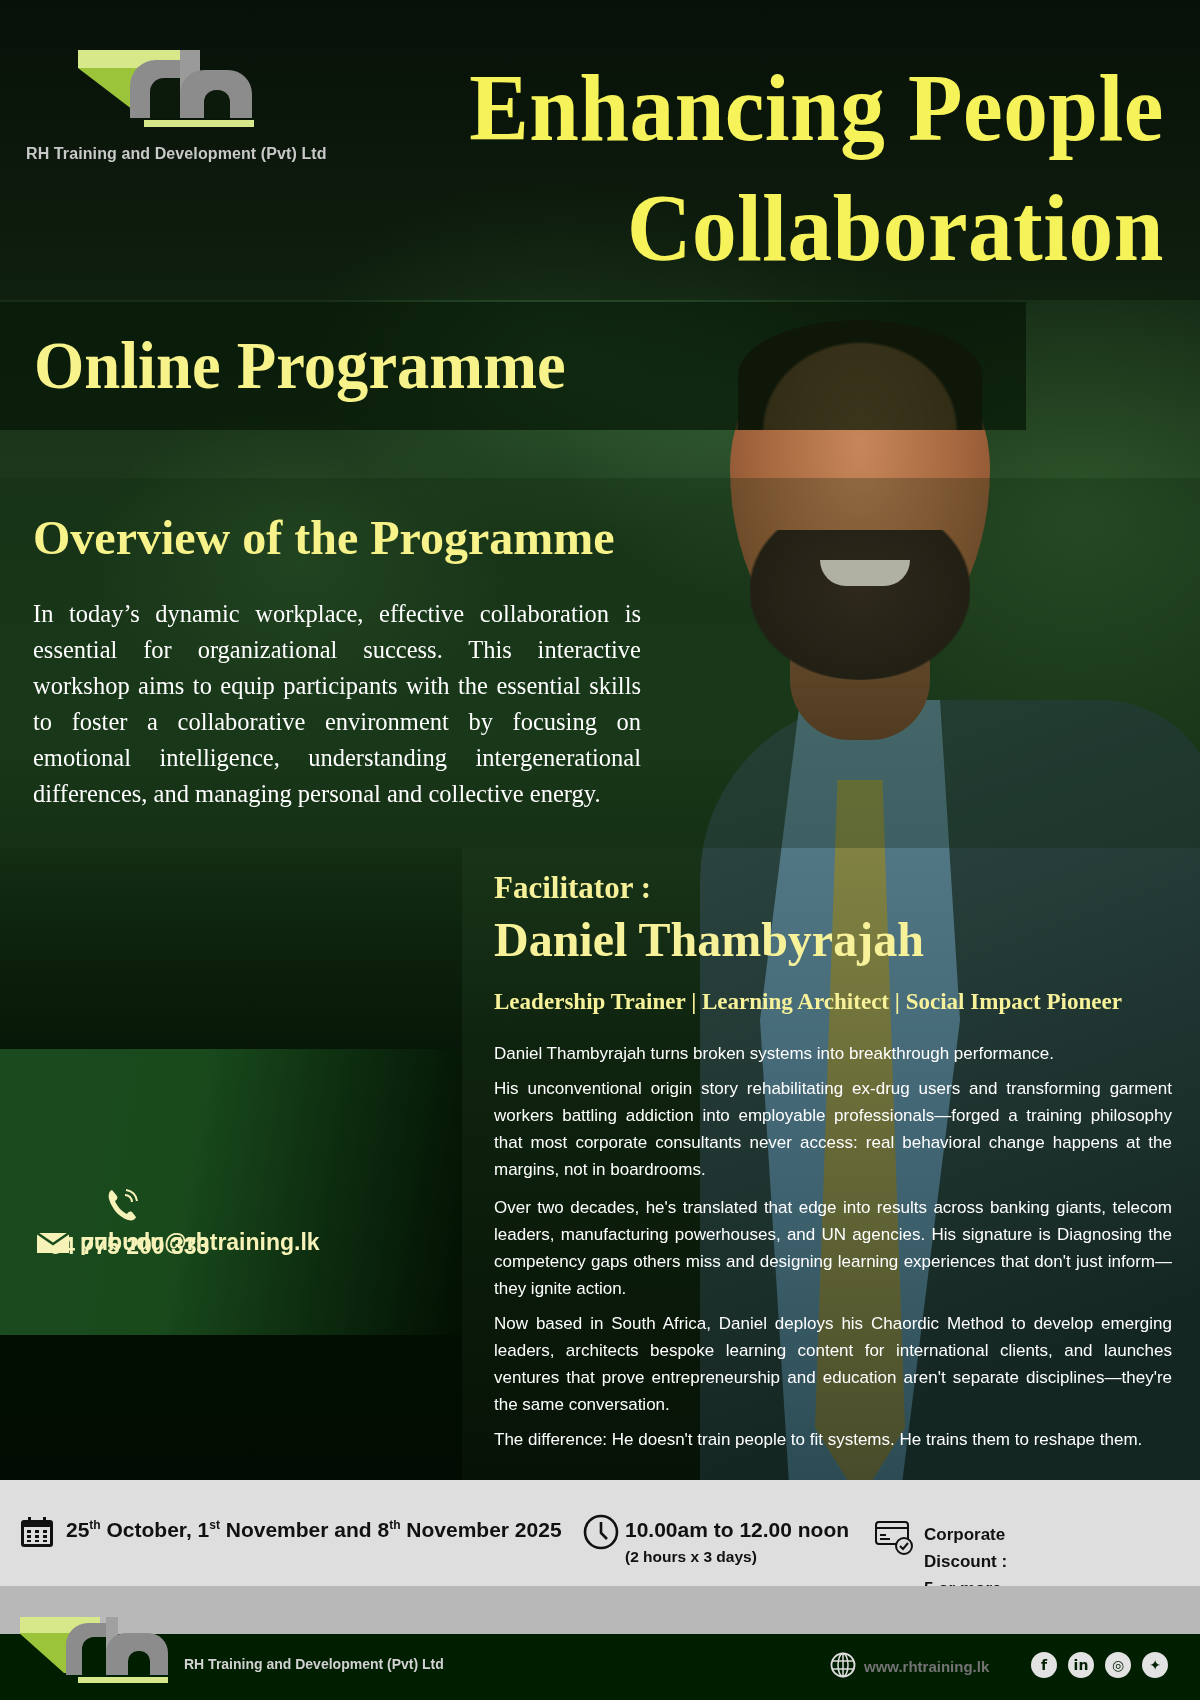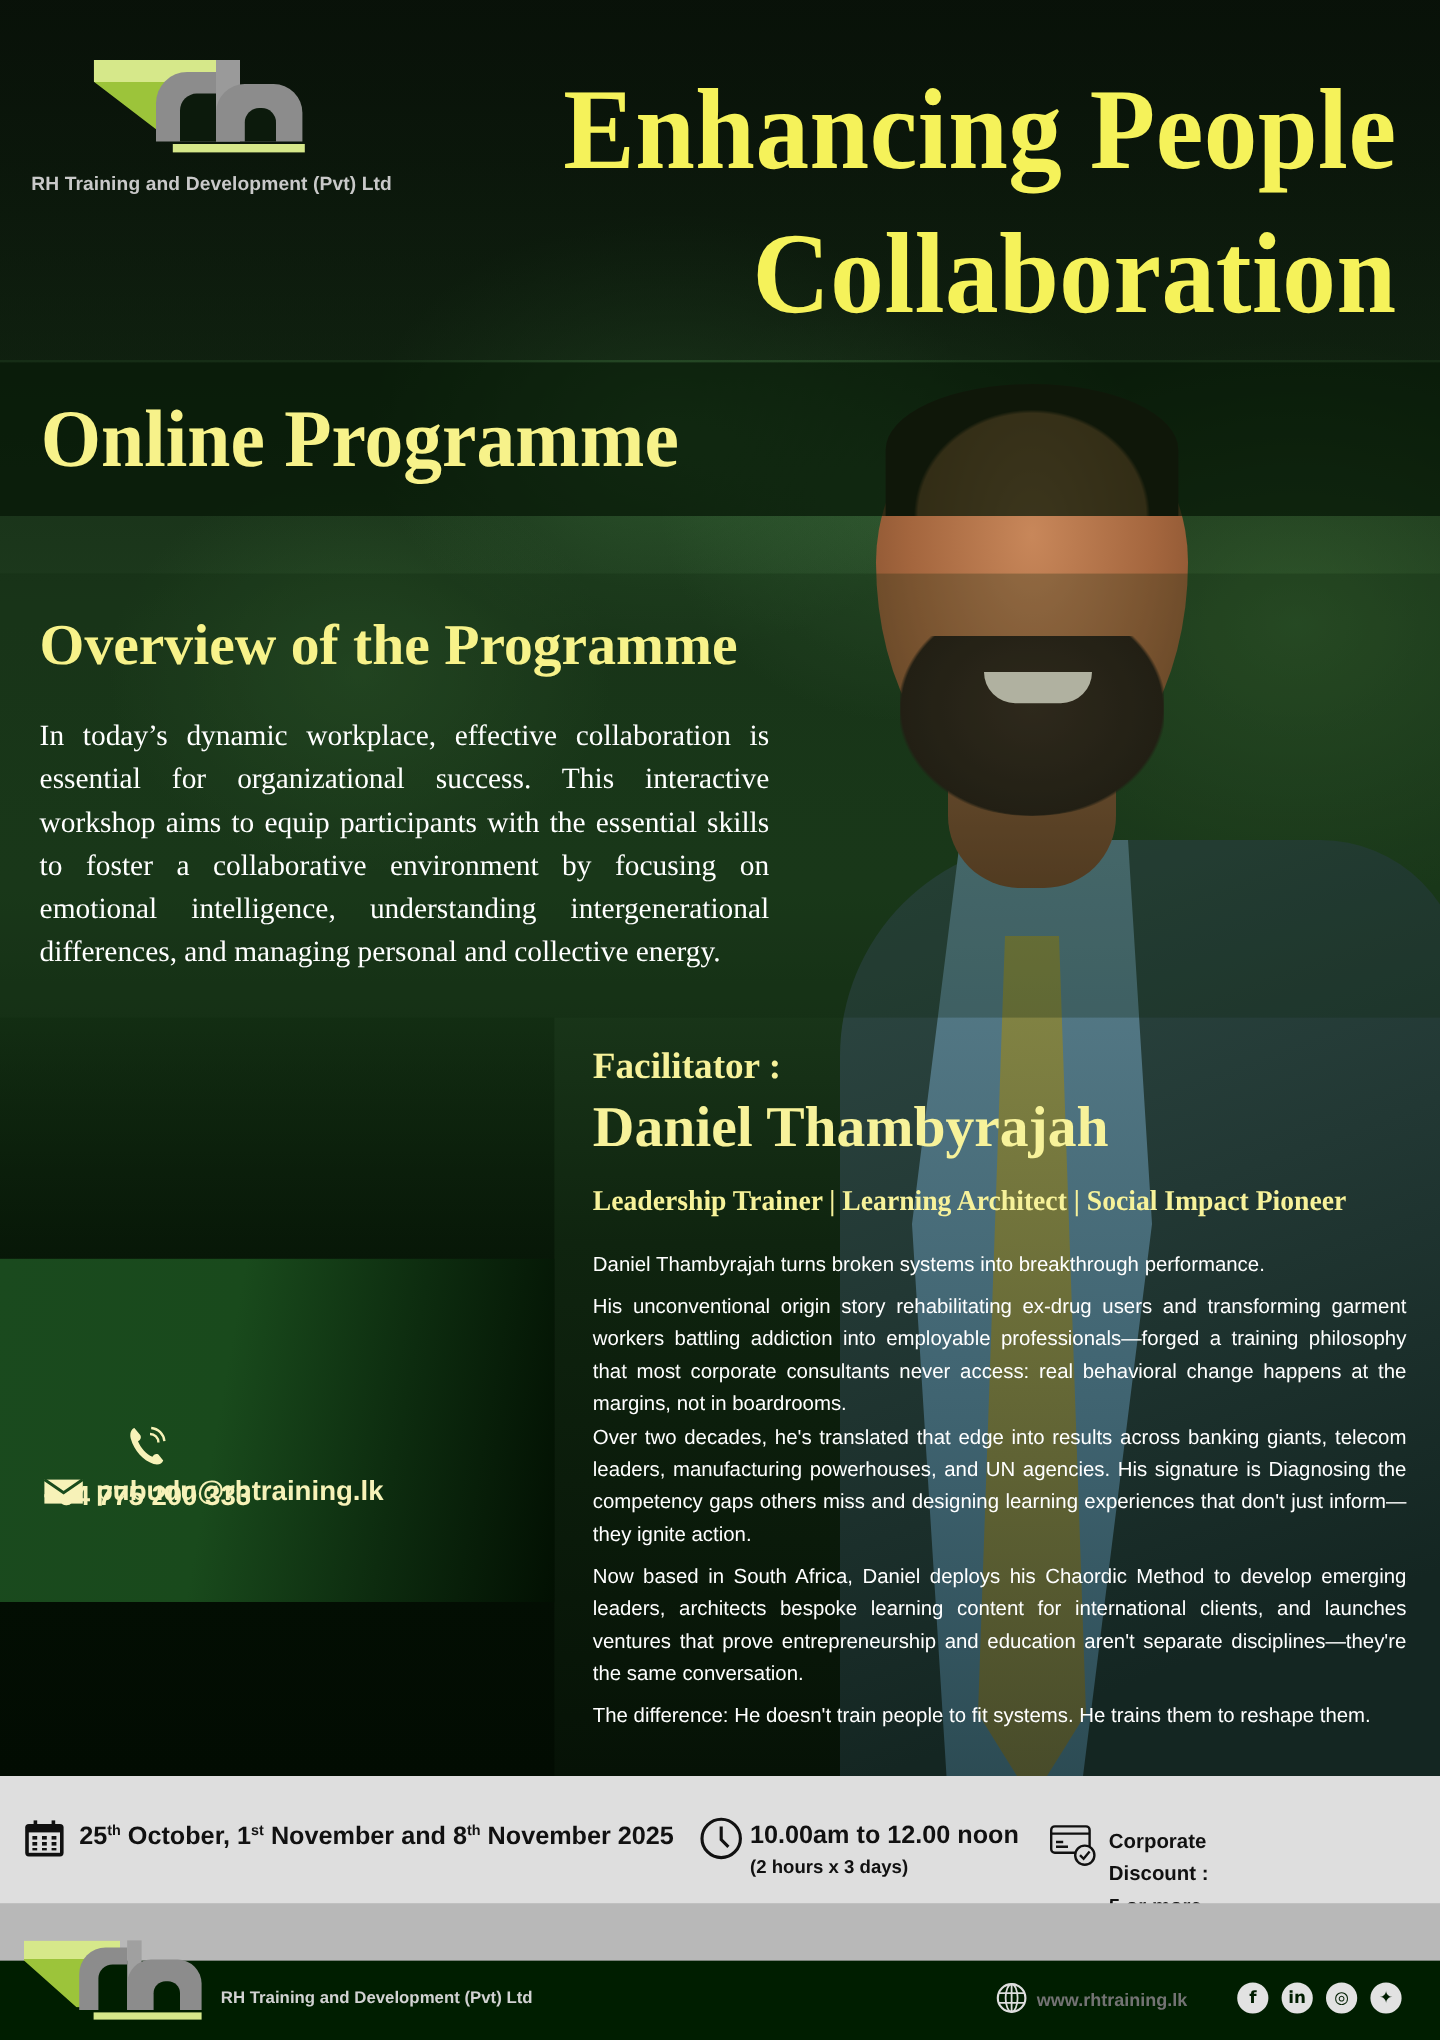--- a/index.html
+++ b/index.html
@@ -76,21 +76,21 @@
   .logo .h2::after { content: ""; position: absolute; left: 24px; top: 20px; width: 26px; height: 28px; background: #0c1a0c; border-radius: 12px 12px 0 0; }
   .logo .bar { position: absolute; left: 66px; top: 70px; width: 110px; height: 7px; background: #d6e88a; }
   .logo-caption { position: absolute; left: 26px; top: 145px; font-size: 16px; font-weight: bold; color: #c9c9c9; letter-spacing: 0.1px; }
 
   
   .title { position: absolute; right: 36px; top: 48px; text-align: right;
     font-family: "Liberation Serif", serif; font-weight: bold; color: #f5f25a;
     font-size: 96px; line-height: 120px; letter-spacing: 0.5px; transform: scaleX(0.93); transform-origin: right top; }
 
   
-  .online-band { position: absolute; left: 0; top: 302px; width: 1200px; height: 128px; background: rgba(6,22,6,0.72); text-decoration: underline; }
+  .online-band { position: absolute; left: 0; top: 302px; width: 1026px; height: 128px; background: rgba(6,22,6,0.72); text-decoration: underline; }
   .online-band .label { position: absolute; left: 34px; top: 24px; font-family: "Liberation Serif", serif;
     font-weight: bold; font-size: 68px; color: #f7f28a; transform: scaleX(0.95); transform-origin: left top; }
 
   
   .overview-band { position: absolute; left: 0; top: 478px; width: 1200px; height: 370px; background: rgba(14,40,14,0.28); }
   .overview-title { position: absolute; left: 33px; top: 510px; font-family: "Liberation Serif", serif;
     font-weight: bold; font-size: 48px; color: #f7f28a; }
   .overview-body { position: absolute; left: 33px; top: 596px; width: 608px; font-family: "Liberation Serif", serif;
     font-size: 24.5px; line-height: 36px; color: #ffffff; text-align: justify; }
 
@@ -108,21 +108,21 @@
 
   
   .fac-label { position: absolute; left: 494px; top: 870px; font-family: "Liberation Serif", serif; font-weight: bold;
     font-size: 31px; color: #f7f29a; }
   .fac-name { position: absolute; left: 494px; top: 912px; font-family: "Liberation Serif", serif; font-weight: bold;
     font-size: 48px; color: #f7f29a; }
   .fac-roles { position: absolute; left: 494px; top: 988px; font-family: "Liberation Serif", serif; font-weight: bold;
     font-size: 24px; color: #f7f29a; white-space: nowrap; transform: scaleX(0.96); transform-origin: left top; }
   .bio { position: absolute; left: 494px; top: 1040px; width: 678px; font-size: 17px; line-height: 27px; color: #ffffff; }
   .bio p { text-align: justify; margin-bottom: 8px; text-align-last: left; }
-  .bio p.tight { margin-bottom: 1px; }
+  .bio p.tight { margin-bottom: 11px; }
 
   
   .info-strip { position: absolute; left: 0; top: 1480px; width: 1200px; height: 132px; background: #dedede; }
   .info { position: absolute; top: 0; height: 106px; }
   .info .main { font-size: 21px; font-weight: bold; color: #111; white-space: nowrap; }
   .info .main sup { font-size: 12px; vertical-align: 8px; }
   .info .sub { font-size: 15.5px; font-weight: bold; color: #111; margin-top: 6px; }
   .info-date { left: 20px; }
   .info-date .icon { position: absolute; left: 0; top: 36px; }
   .info-date .text { position: absolute; left: 46px; top: 38px; }

